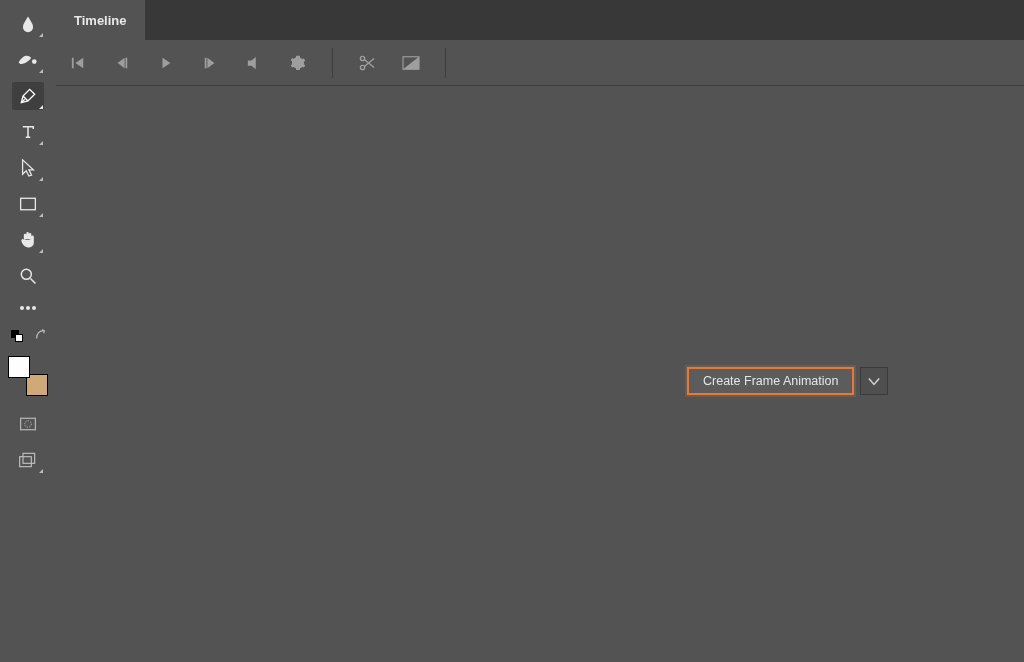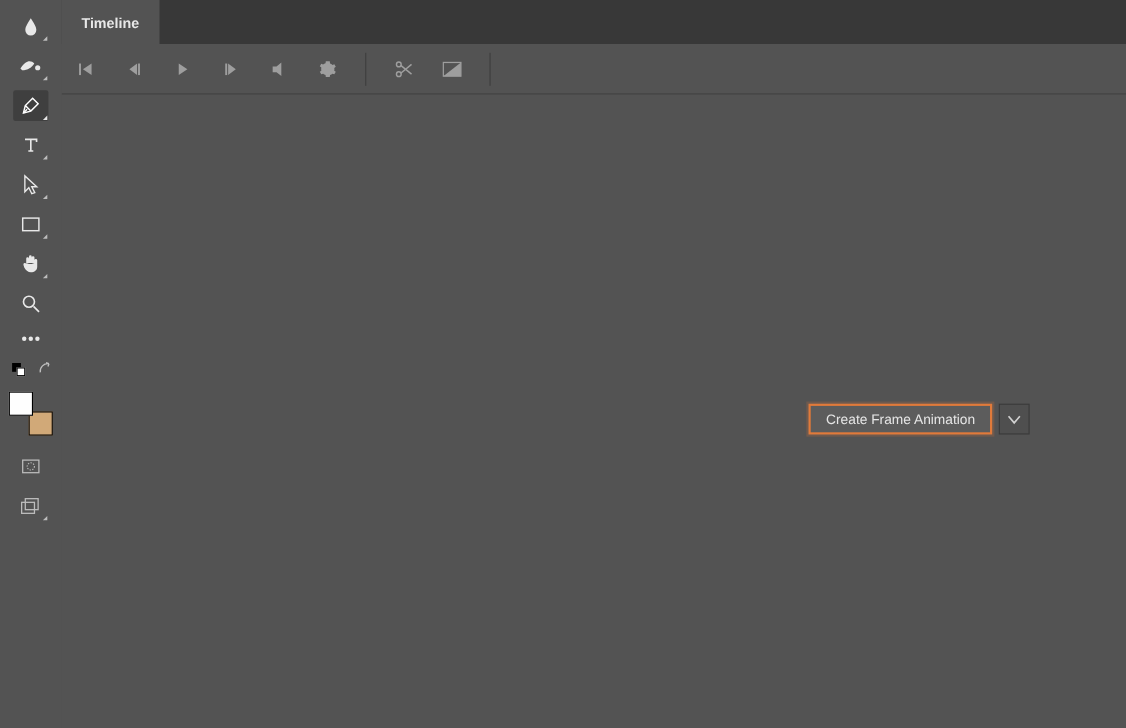--- a/index.html
+++ b/index.html
@@ -117,21 +117,20 @@
   }
 
   
   .create-frame-wrap {
     position: absolute;
     top: 281px;
     left: 631px;
     display: flex;
     gap: 6px;
     align-items: stretch;
-    margin-left: 48px;
   }
   .create-frame-btn {
     height: 28px;
     padding: 0 14px;
     display: flex;
     align-items: center;
     background: #5c5c5c;
     color: #e5e5e5;
     font-size: 12.5px;
     font-weight: 500;

